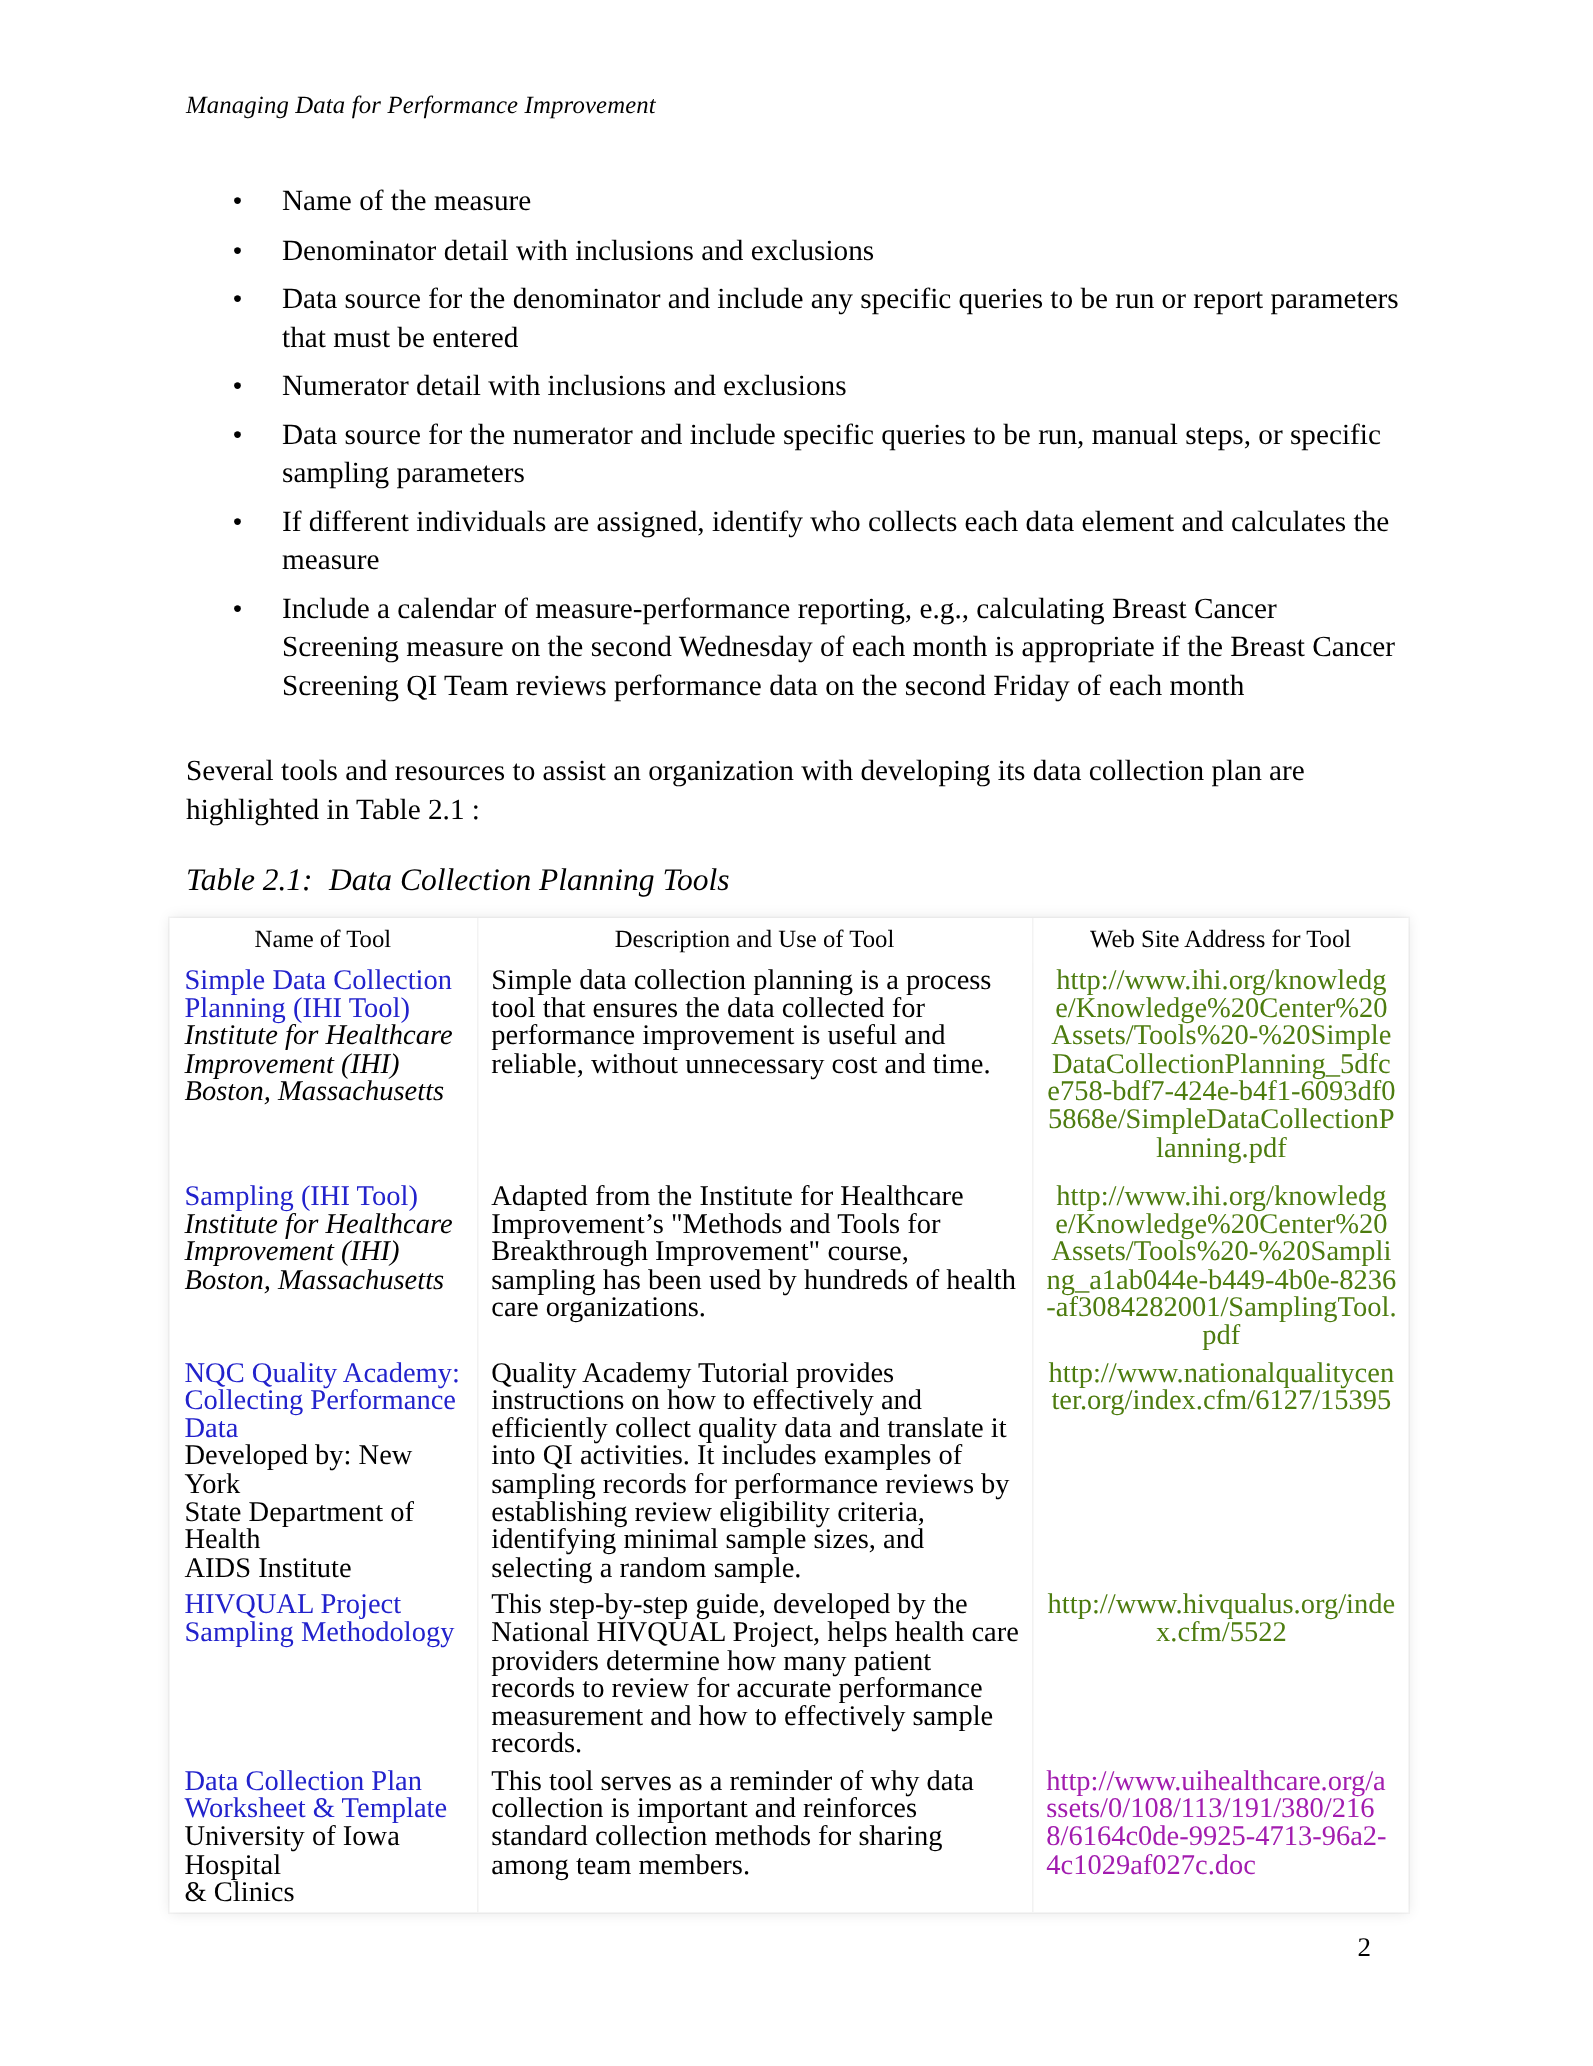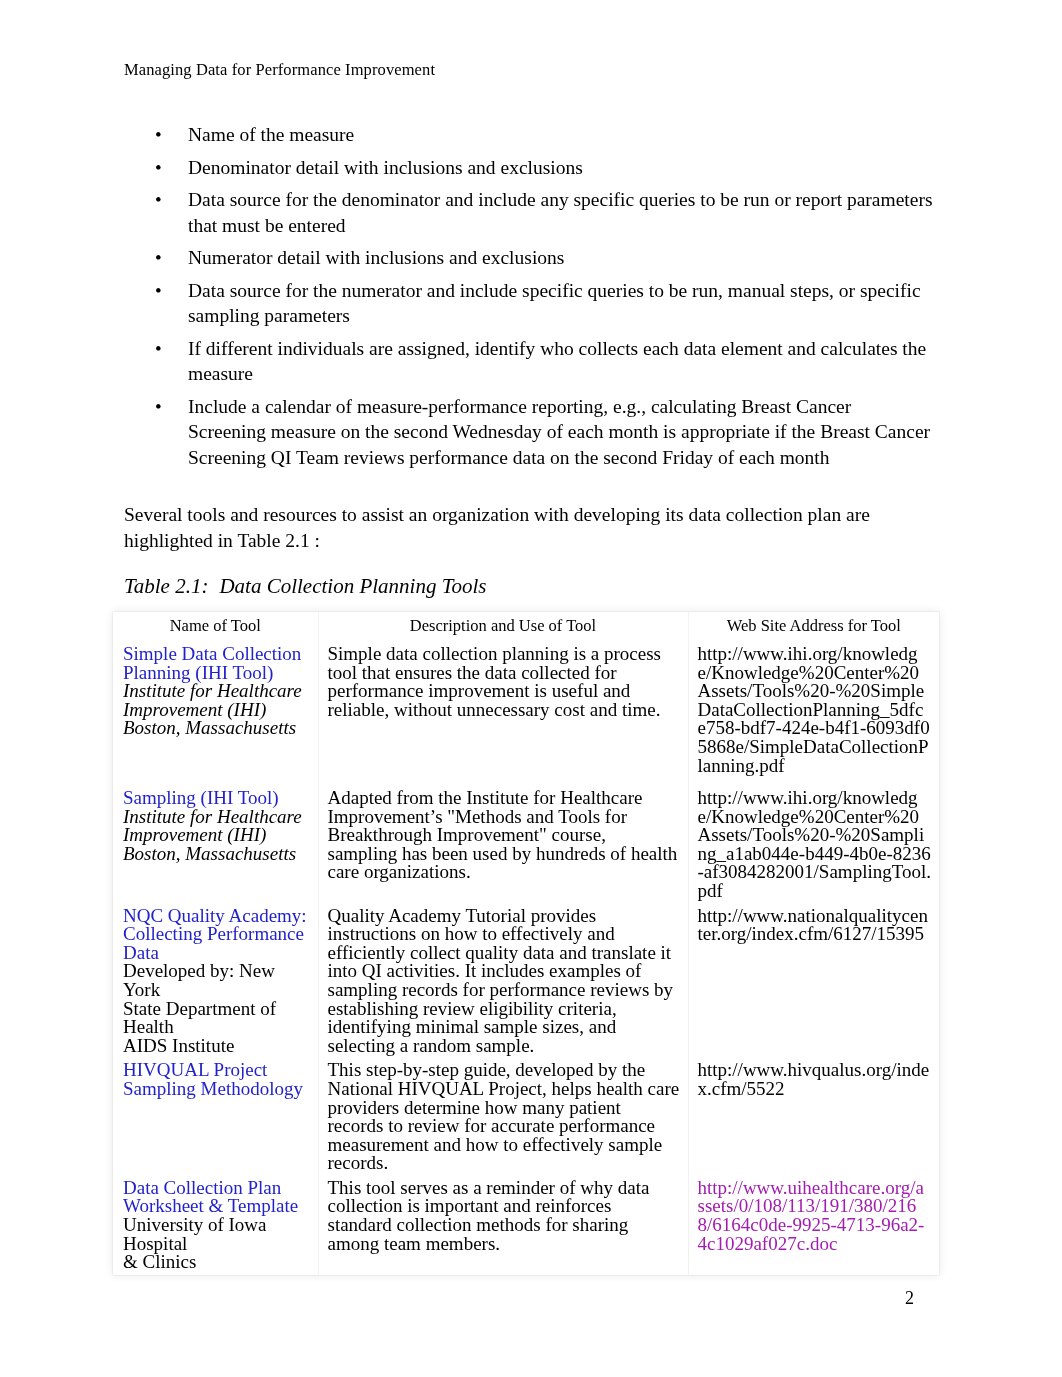--- a/index.html
+++ b/index.html
@@ -20,20 +20,21 @@
     position: absolute;
     inset: 0;
     background: #ffffff;
   }
 
   
   .doc-header {
     position: absolute;
     left: 124px;
     top: 60px;
+    font-style: italic;
     font-size: 16.5px;
     letter-spacing: 0.1px;
     white-space: nowrap;
   }
 
   
   .bullet-list {
     position: absolute;
     left: 124px;
     top: 122px;
@@ -126,23 +127,24 @@
     display: block;
   }
   .org-italic {
     font-style: italic;
     display: block;
   }
   .org-plain {
     display: block;
   }
   .url-text {
-    color: #000000;
+    color: #4d7c0f;
     word-break: break-all;
     display: block;
+    text-align: center;
   }
   .url-plain {
     color: #a21caf;
     word-break: break-all;
     display: block;
   }
   .desc { display: block; }
 
   
   tr.r1 td { height: 138px; }

